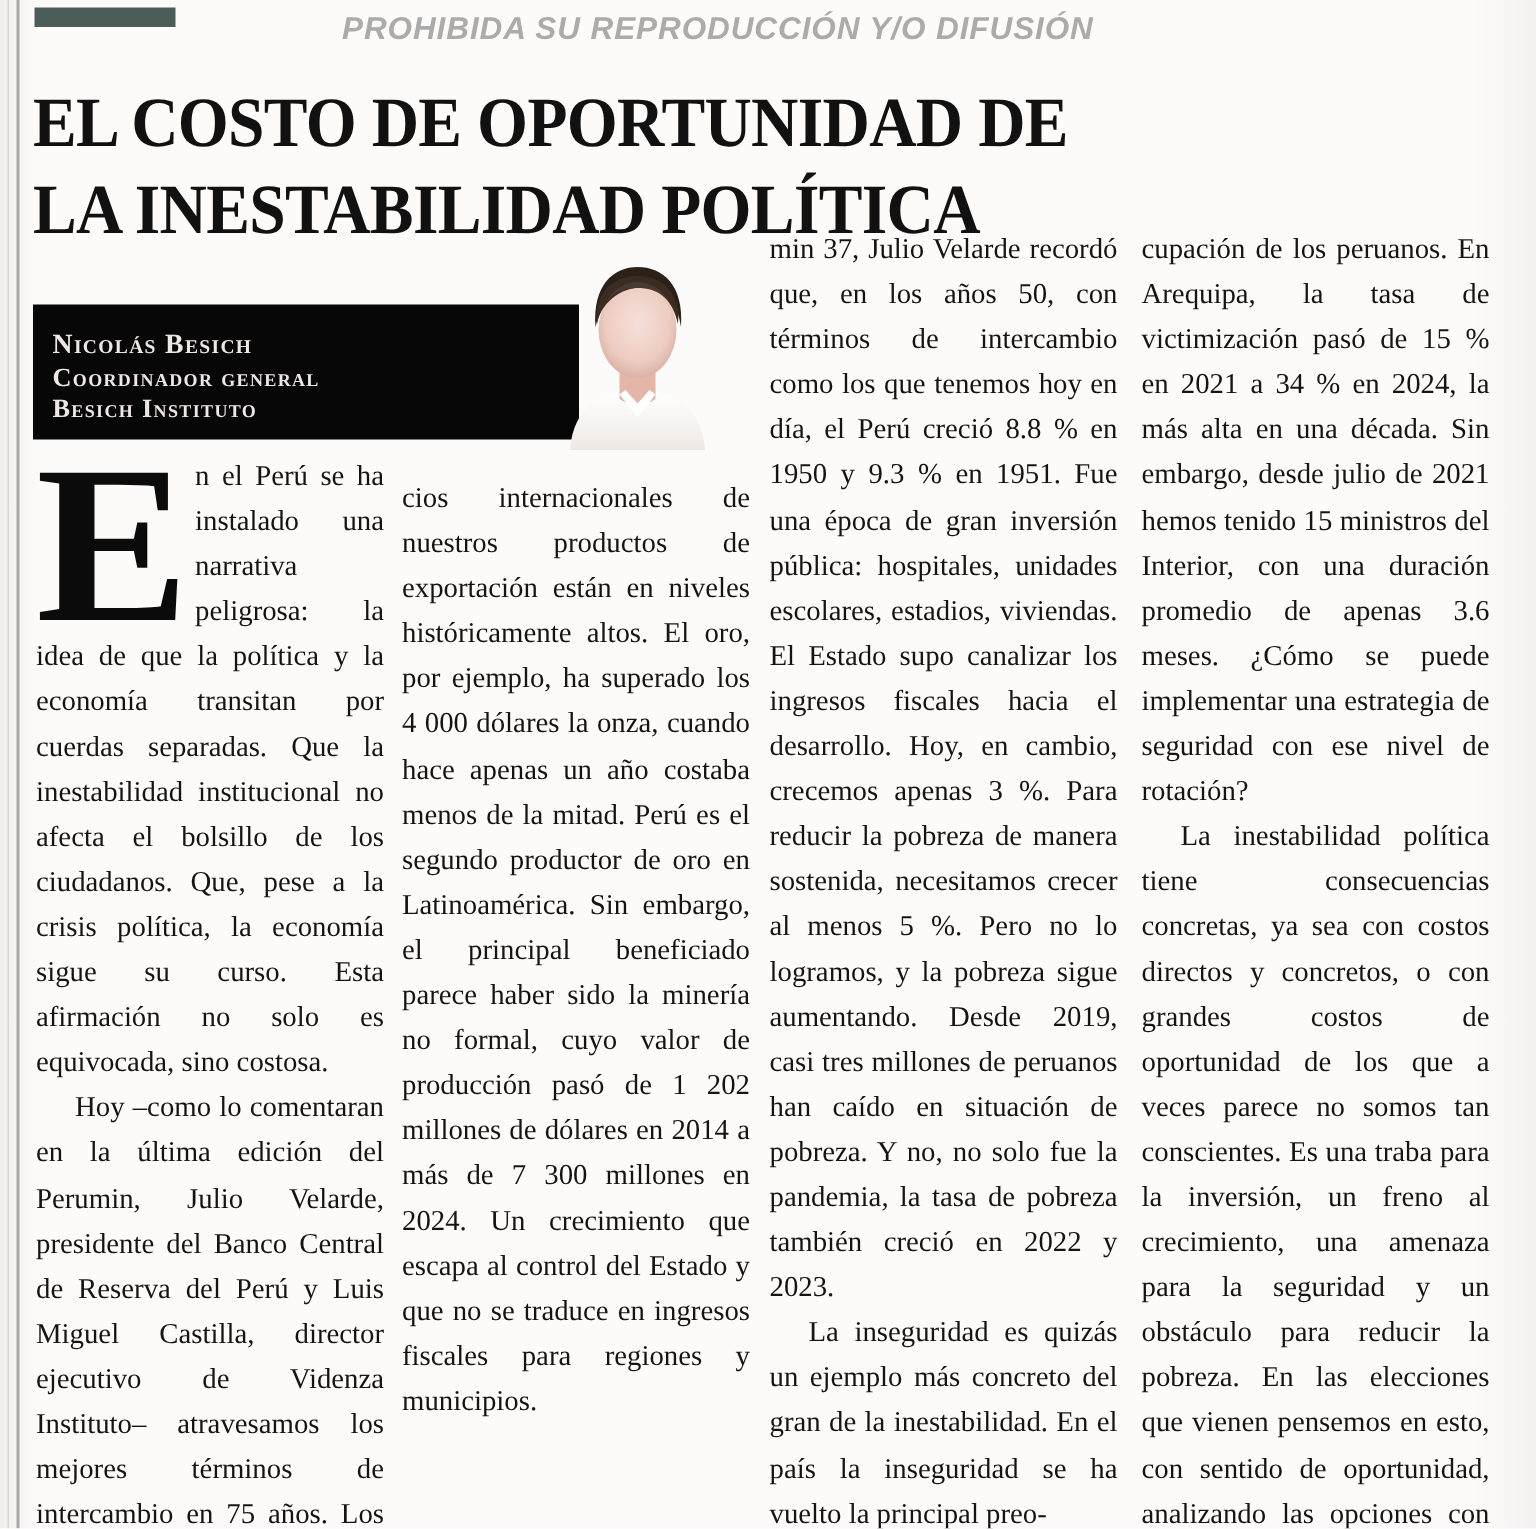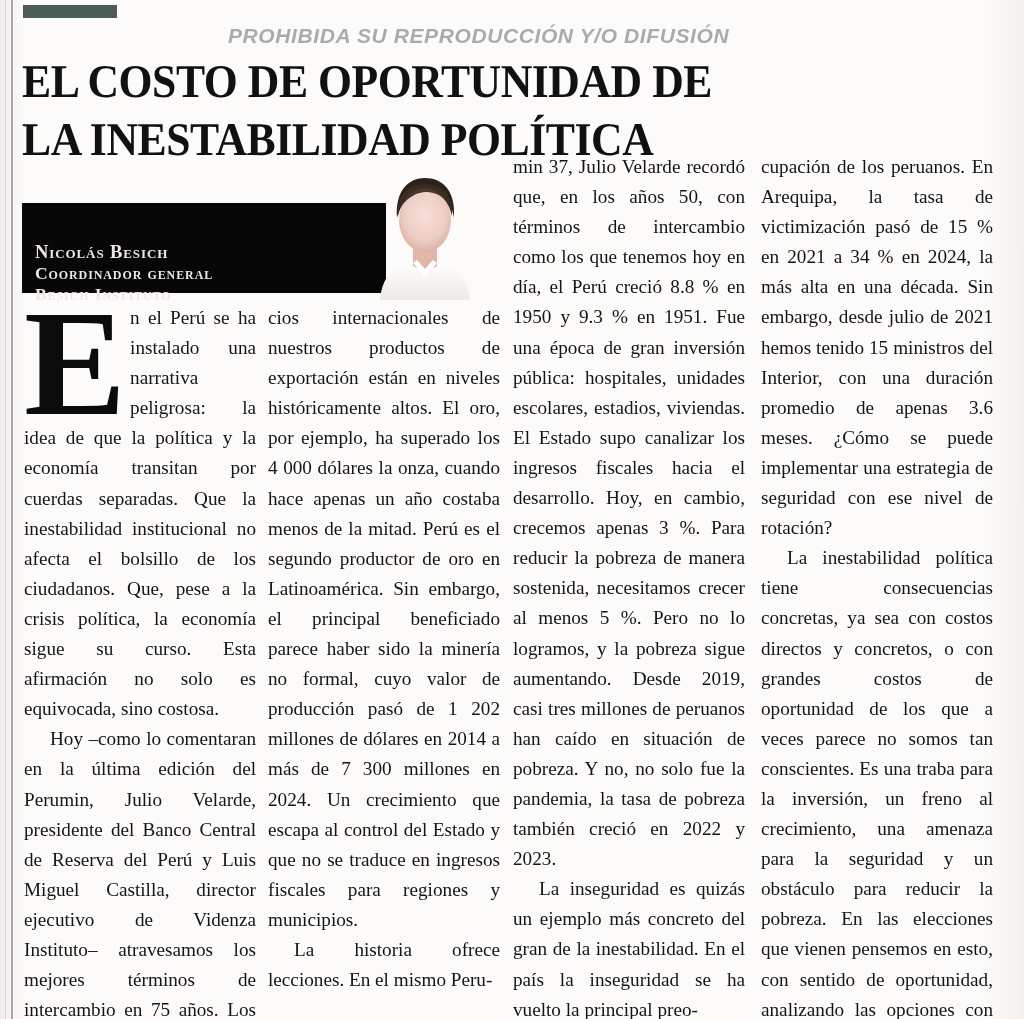--- a/index.html
+++ b/index.html
@@ -69,21 +69,21 @@
     transform: scaleX(0.93);
     transform-origin: left top;
     text-rendering: geometricPrecision;
   }
   #headline .hl-line { display: block; white-space: nowrap; }
 
   
   #watermark {
     position: absolute;
     left: 228px;
-    top: 24px;
+    top: 8px;
     font-family: "Liberation Sans", "DejaVu Sans", sans-serif;
     font-style: italic;
     font-weight: bold;
     font-size: 21px;
     letter-spacing: .6px;
     color: #8d8d8d;
     opacity: .72;
     white-space: nowrap;
     pointer-events: none;
   }
@@ -103,21 +103,21 @@
     top: 220px;
     color: #efe7e6;
     font-family: "Liberation Serif", "DejaVu Serif", serif;
     font-variant: small-caps;
     font-weight: bold;
     font-size: 17.5px;
     line-height: 21px;
     letter-spacing: .9px;
   }
   #byline-text span { display: block; white-space: nowrap; }
-  #byline-text .bl-name { font-size: 18.5px; margin-top: 22px; }
+  #byline-text .bl-name { font-size: 18.5px; }
 
   
   #portrait {
     position: absolute;
     left: 372px;
     top: 168px;
     width: 106px;
     height: 132px;
   }
   #portrait svg { display: block; }
@@ -132,21 +132,21 @@
     text-align: justify;
     text-justify: inter-word;
     hyphens: manual;
     width: 232px;
   }
   .col p { margin: 0; text-indent: 26px; }
   .col p.first { text-indent: 0; }
   .col p.cont { text-indent: 0; }
 
   #col1 { left: 24px;  top: 303px; }
-  #col2 { left: 268px; top: 303px; }
+  #col2 { left: 268px; top: 318px; }
   #col3 { left: 513px; top: 152px; }
   #col4 { left: 761px; top: 152px; }
 
   
   #dropcap {
     float: left;
     font-family: "Liberation Serif", "DejaVu Serif", serif;
     font-weight: bold;
     font-size: 150px;
     line-height: 112px;
@@ -213,21 +213,20 @@
 
   <div class="col" id="col1">
     <p class="first">
       <span id="dropcap">E</span><span>n el Perú se ha instalado una narrativa peligrosa: la idea de que la política y la economía transitan por cuerdas separadas. Que la inestabilidad institucional no afecta el bolsillo de los ciudadanos. Que, pese a la crisis política, la economía sigue su curso. Esta afirmación no solo es equivocada, sino costosa.</span>
     </p>
     <p><span>Hoy –como lo comentaran en la última edición del Perumin, Julio Velarde, presidente del Banco Central de Reserva del Perú y Luis Miguel Castilla, director ejecutivo de Videnza Instituto– atravesamos los mejores términos de intercambio en 75 años. Los pre-</span></p>
   </div>
 
   <div class="col" id="col2">
     <p class="cont"><span>cios internacionales de nuestros productos de exportación están en niveles históricamente altos. El oro, por ejemplo, ha superado los 4 000 dólares la onza, cuando hace apenas un año costaba menos de la mitad. Perú es el segundo productor de oro en Latinoamérica. Sin embargo, el principal beneficiado parece haber sido la minería no formal, cuyo valor de producción pasó de 1 202 millones de dólares en 2014 a más de 7 300 millones en 2024. Un crecimiento que escapa al control del Estado y que no se traduce en ingresos fiscales para regiones y municipios.</span></p>
-    <p><span>La historia ofrece lecciones. En el mismo Peru-</span></p>
   </div>
 
   <div class="col" id="col3">
     <p class="cont"><span>min 37, Julio Velarde recordó que, en los años 50, con términos de intercambio como los que tenemos hoy en día, el Perú creció 8.8 % en 1950 y 9.3 % en 1951. Fue una época de gran inversión pública: hospitales, unidades escolares, estadios, viviendas. El Estado supo canalizar los ingresos fiscales hacia el desarrollo. Hoy, en cambio, crecemos apenas 3 %. Para reducir la pobreza de manera sostenida, necesitamos crecer al menos 5 %. Pero no lo logramos, y la pobreza sigue aumentando. Desde 2019, casi tres millones de peruanos han caído en situación de pobreza. Y no, no solo fue la pandemia, la tasa de pobreza también creció en 2022 y 2023.</span></p>
     <p><span>La inseguridad es quizás un ejemplo más concreto del gran de la inestabilidad. En el país la inseguridad se ha vuelto la principal preo-</span></p>
   </div>
 
   <div class="col" id="col4">
     <p class="cont"><span>cupación de los peruanos. En Arequipa, la tasa de victimización pasó de 15 % en 2021 a 34 % en 2024, la más alta en una década. Sin embargo, desde julio de 2021 hemos tenido 15 ministros del Interior, con una duración promedio de apenas 3.6 meses. ¿Cómo se puede implementar una estrategia de seguridad con ese nivel de rotación?</span></p>
     <p><span>La inestabilidad política tiene consecuencias concretas, ya sea con costos directos y concretos, o con grandes costos de oportunidad de los que a veces parece no somos tan conscientes. Es una traba para la inversión, un freno al crecimiento, una amenaza para la seguridad y un obstáculo para reducir la pobreza. En las elecciones que vienen pensemos en esto, con sentido de oportunidad, analizando las opciones con calma. El costo de no hacerlo ya vivimos hoy.</span></p>

